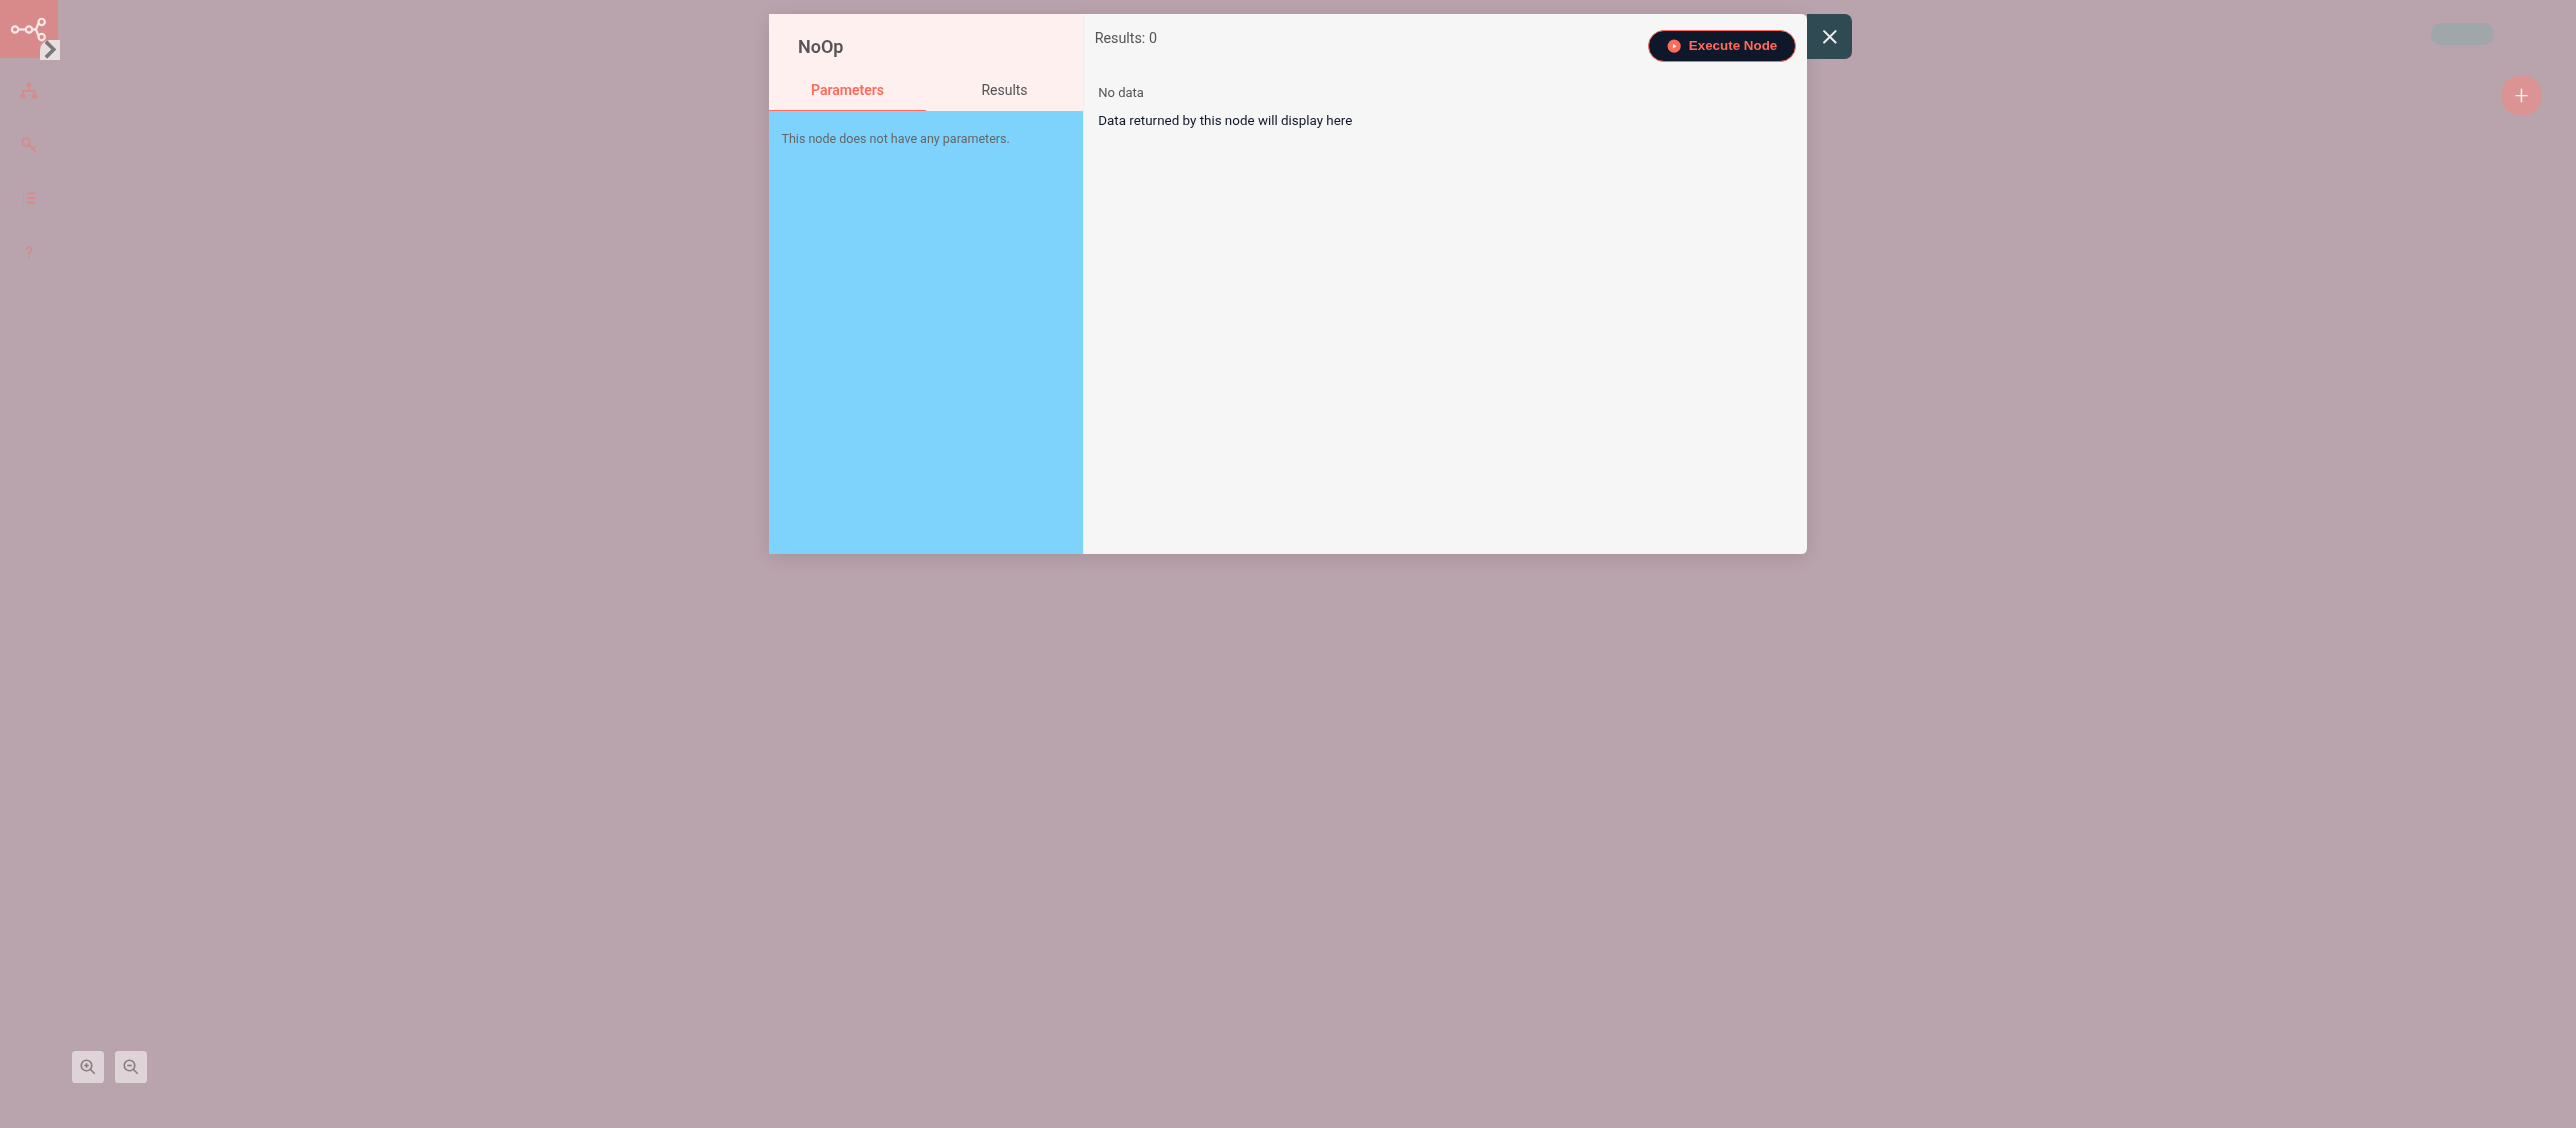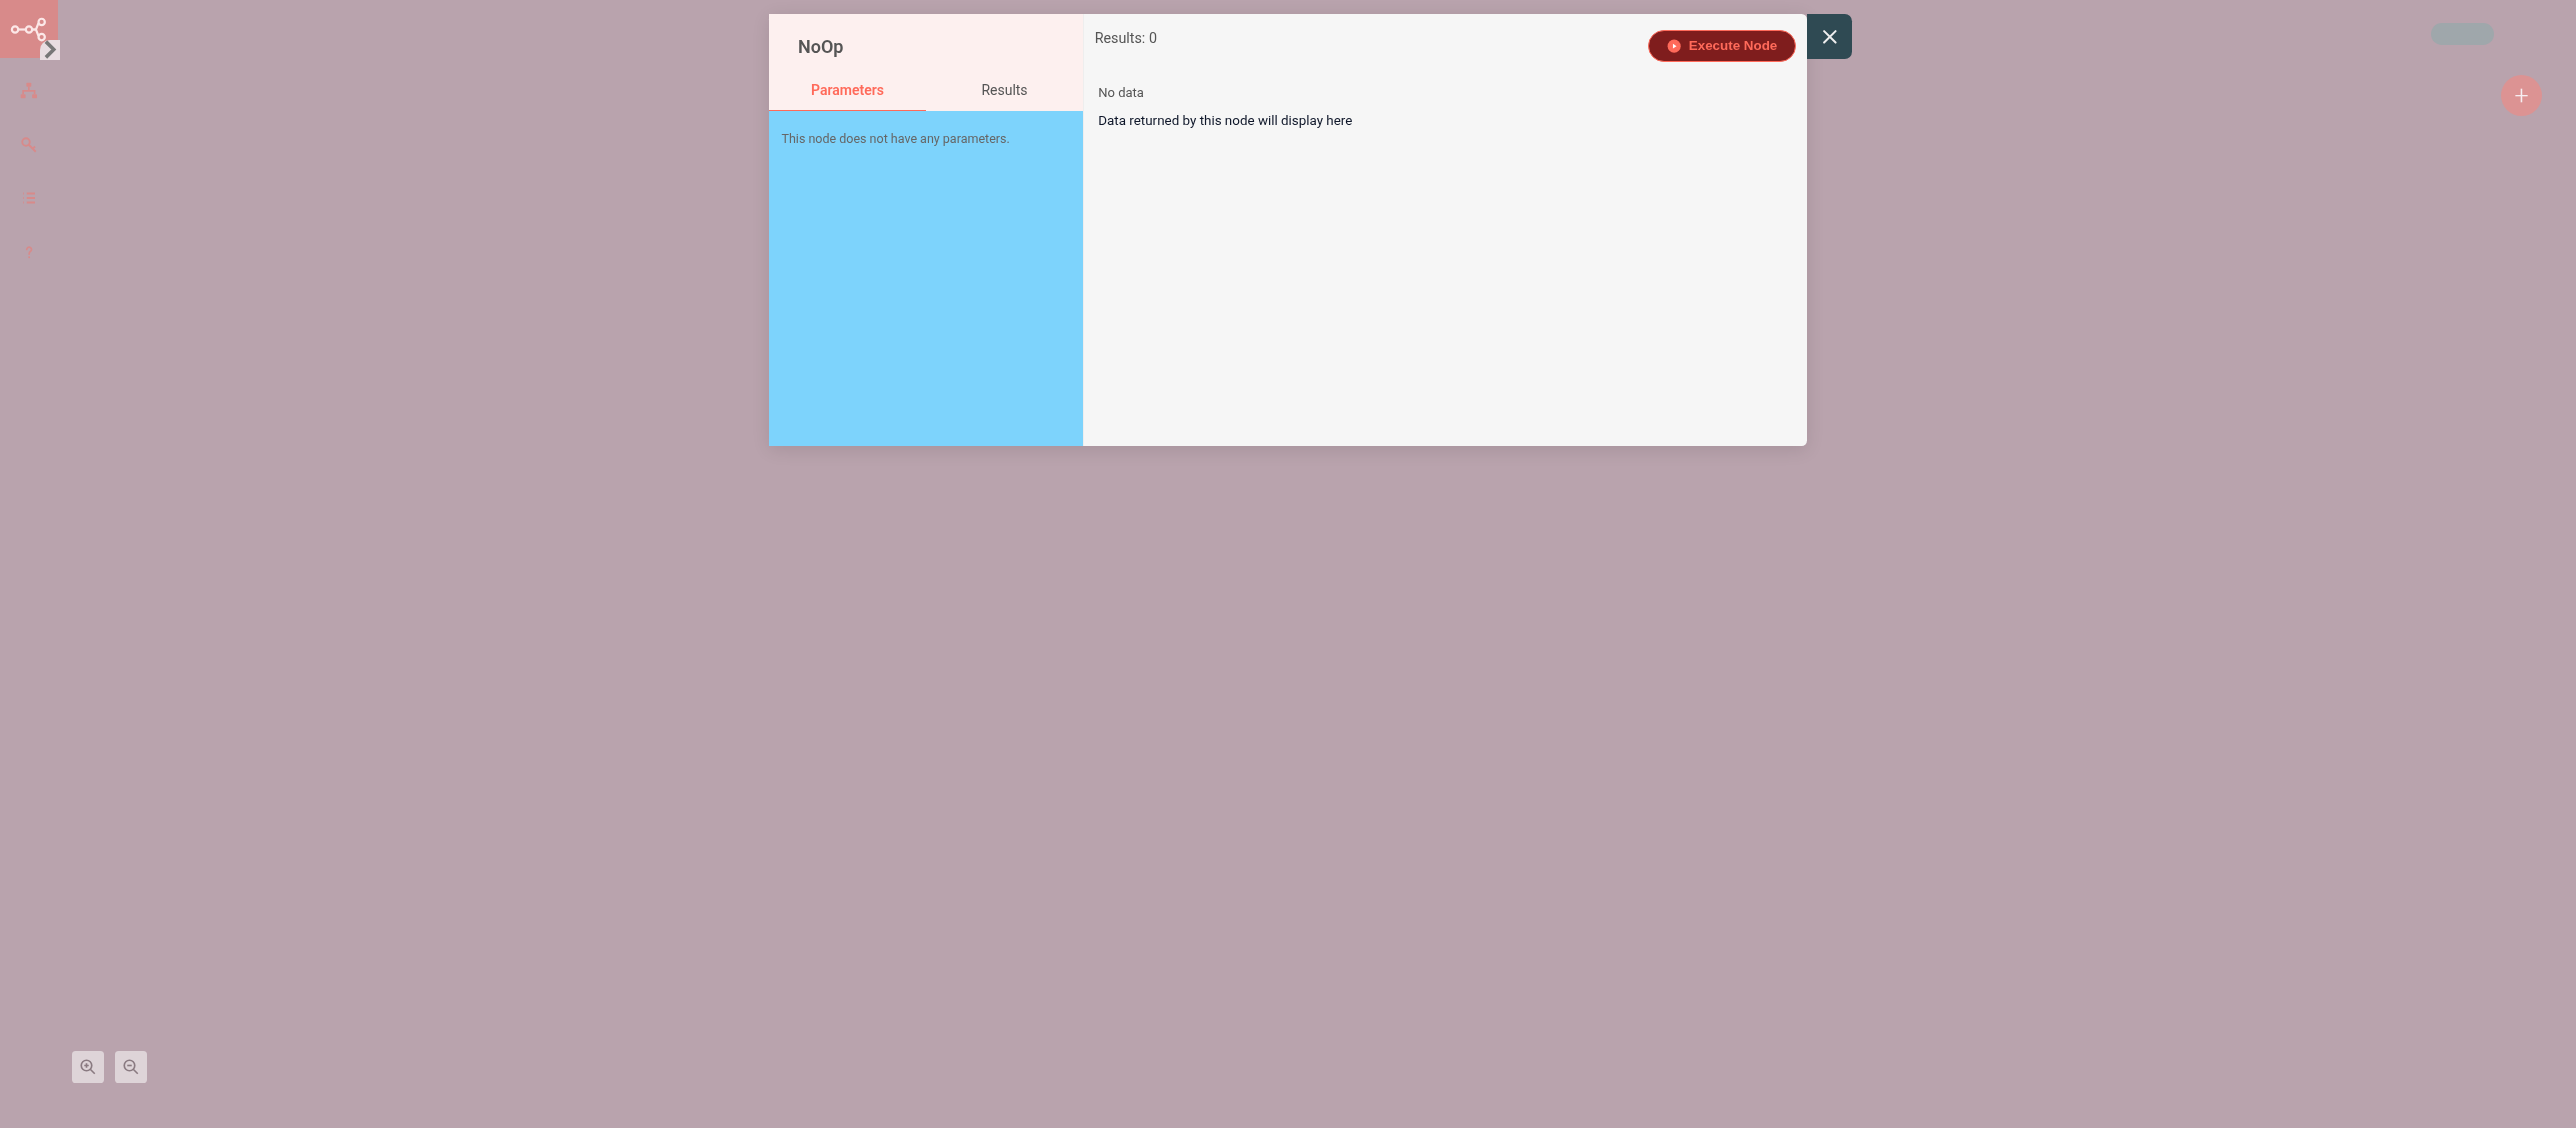--- a/index.html
+++ b/index.html
@@ -61,21 +61,21 @@
     color: #9c8b92;
   }
 
   
   .modal {
     position: absolute;
     top: 14.3px;
     left: 50%;
     transform: translateX(-50%);
     width: 1038px;
-    height: 432px;
+    height: 540px;
     background: #f6f6f6;
     border-radius: 5.4px;
     display: flex;
     box-shadow: 0 3.6px 18px rgba(0,0,0,0.1);
     overflow: visible;
   }
 
   .left-panel {
     width: 315px;
     background: #ffffff;
@@ -128,21 +128,21 @@
     justify-content: space-between;
     align-items: flex-start;
     padding: 0 0 9px 0;
   }
   .results-label {
     font-size: 14.3px;
     color: #555;
   }
   .execute-btn {
     border: 1.3px solid #ff6a5a;
-    background: #7f1d1d;
+    background: #0f172a;
     color: #ff6a5a;
     border-radius: 18px;
     padding: 7.2px 18px;
     font-size: 13.4px;
     font-weight: 600;
     display: flex; align-items:center; gap:7.2px;
     cursor: pointer;
   }
   .no-data {
     font-size: 13px;

